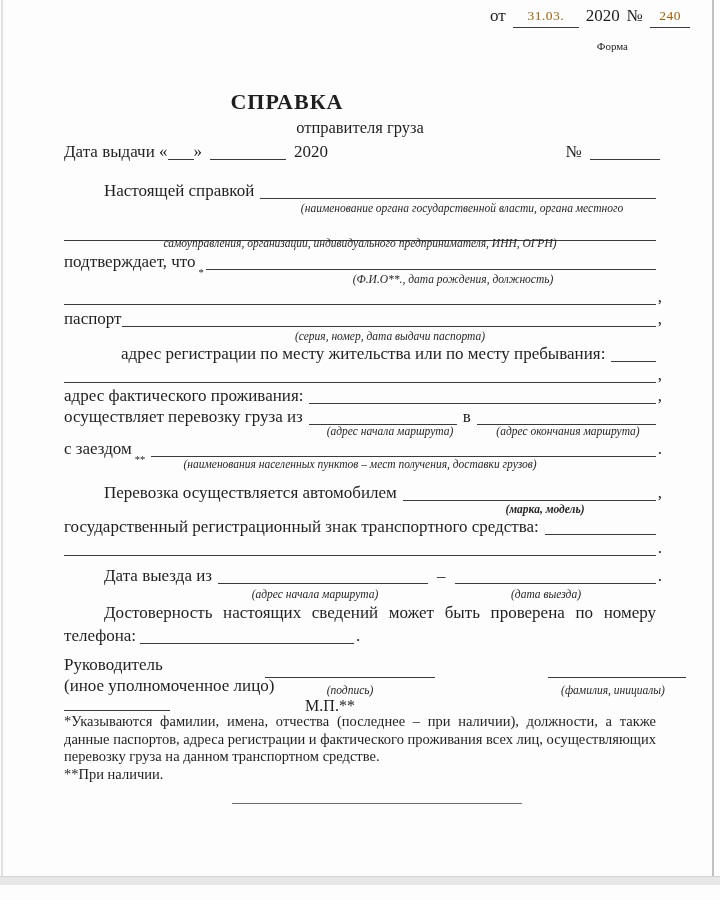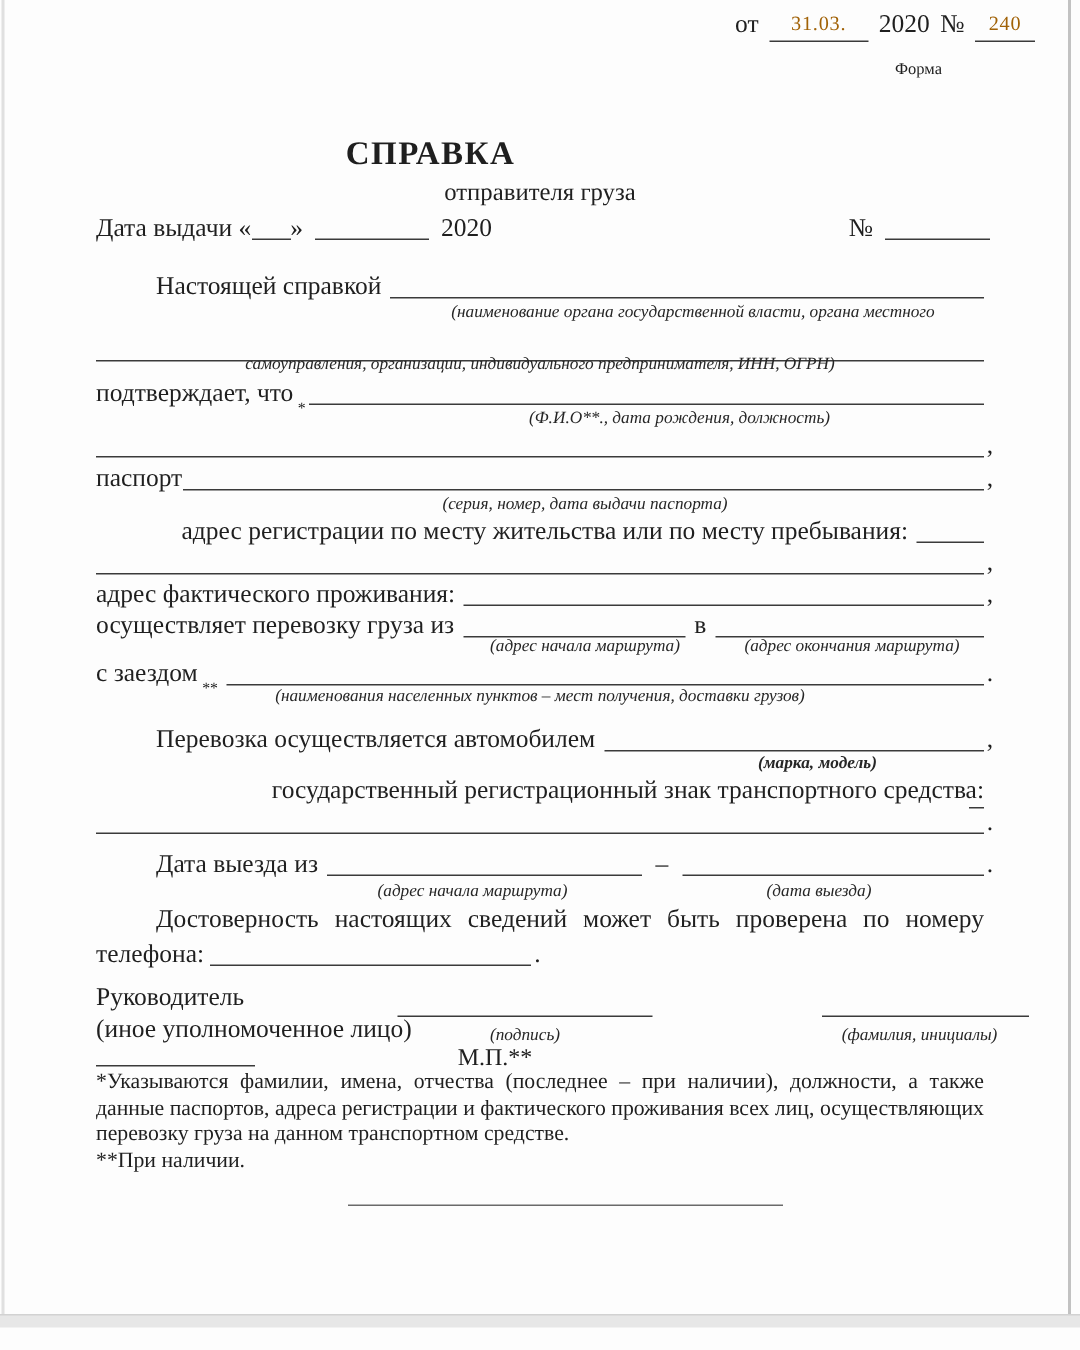--- a/index.html
+++ b/index.html
@@ -134,21 +134,21 @@
   <div class="cap" style="top:457px;left:64px;width:592px;">(наименования населенных пунктов – мест получения, доставки грузов)</div>
 
   <div class="row" style="top:482px;left:64px;right:58px;">
     <span class="tab"></span>
     <span class="lbl">Перевозка осуществляется автомобилем</span>
     <span class="fill" style="margin-left:6px;"></span>
     <span class="punct">,</span>
   </div>
   <div class="cap" style="top:502px;left:440px;width:210px;font-weight:bold;">(марка, модель)</div>
 
-  <div class="row" style="top:516px;left:64px;right:64px;flex-direction:column;">
+  <div class="row" style="top:516px;left:64px;right:64px;">
     <span class="lbl">государственный регистрационный знак транспортного средства:</span>
     <span class="fill" style="margin-left:6px;"></span>
   </div>
   <div class="row" style="top:537px;left:64px;right:58px;">
     <span class="fill"></span>
     <span class="punct">.</span>
   </div>
 
   <div class="row" style="top:565px;left:64px;right:58px;">
     <span class="tab"></span>

